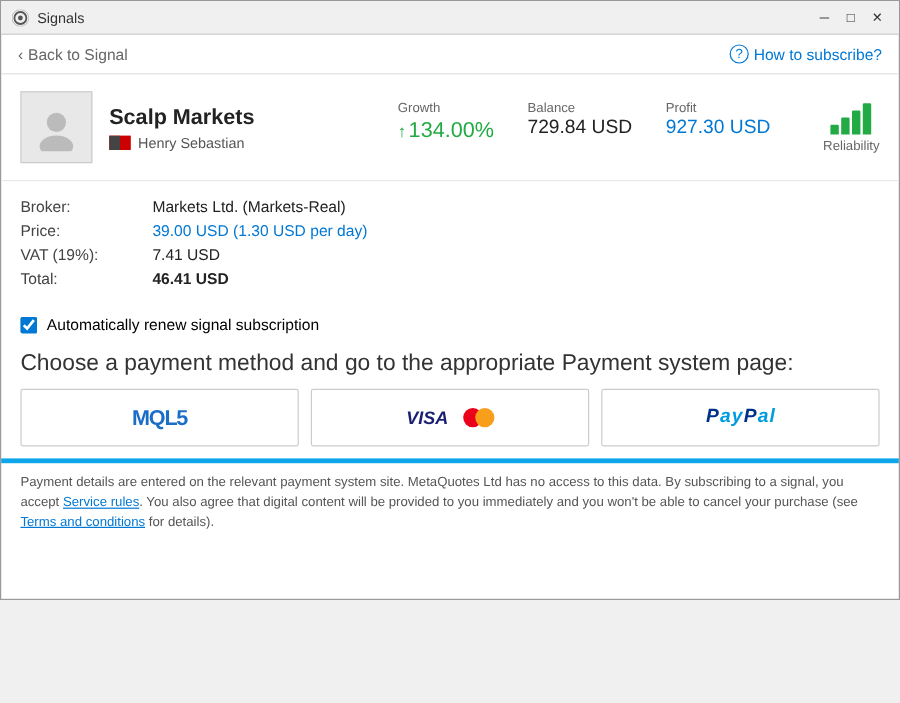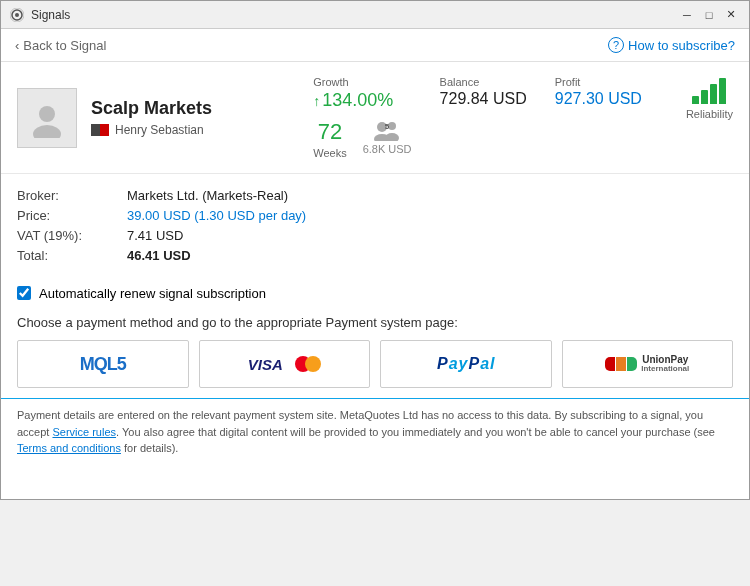--- a/index.html
+++ b/index.html
@@ -239,35 +239,35 @@
     }
     .detail-value-blue {
       color: #0078d4;
     }
     .detail-value-bold {
       font-weight: 700;
       color: #222;
     }
     .checkbox-row {
       display: flex;
-      align-items: flex-start;
+      align-items: flex-end;
       gap: 8px;
       padding: 8px 16px;
       font-size: 13px;
     }
     .checkbox-input {
       width: 14px;
       height: 14px;
       accent-color: #0078d4;
     }
     .payment-section {
       padding: 6px 16px 10px;
     }
     .payment-label {
-      font-size: 13px;
+      font-size: 19px;
       color: #333;
       margin-bottom: 10px;
     }
     .payment-methods {
       display: flex;
       gap: 10px;
     }
     .payment-btn {
       flex: 1;
       height: 48px;
@@ -325,21 +325,21 @@
       font-size: 9px;
       line-height: 1.1;
     }
     .up-union { font-weight: 700; color: #333; font-size: 10px; }
     .up-intl { color: #666; font-size: 8px; }
     .footer-text {
       padding: 8px 16px 10px;
       font-size: 11px;
       color: #555;
       line-height: 1.5;
-      border-top: 1px solid #0ea5e9;
+      border-top: 4px solid #0ea5e9;
     }
     .footer-text a {
       color: #0078d4;
       text-decoration: underline;
     }
     .growth-row {
       display: flex;
       align-items: baseline;
       gap: 2px;
     }
@@ -395,38 +395,20 @@
       </div>
     </div>
 
     <div class="stats-area">
 
       <div class="stat-item">
         <span class="stat-label">Growth</span>
         <div class="growth-row">
           <span class="growth-arrow">↑</span>
           <span class="stat-value-green">134.00%</span>
-        </div>
-        <div style="display:flex;gap:16px;margin-top:6px;">
-          <div class="weeks-area">
-            <span class="weeks-num">72</span>
-            <span class="weeks-label">Weeks</span>
-          </div>
-          <div class="subscribers-area">
-            <div class="sub-icon">
-              <svg width="32" height="22" viewBox="0 0 32 22">
-                <circle cx="11" cy="8" r="5" fill="#aaa"></circle>
-                <ellipse cx="11" cy="20" rx="8" ry="5" fill="#aaa"></ellipse>
-                <circle cx="21" cy="7" r="4" fill="#aaa"></circle>
-                <ellipse cx="21" cy="19" rx="7" ry="5" fill="#aaa"></ellipse>
-                <text x="16" y="10" font-size="8" fill="#555" text-anchor="middle" font-weight="bold">5</text>
-              </svg>
-            </div>
-            <span class="sub-count">6.8K USD</span>
-          </div>
         </div>
       </div>
 
       <div class="stat-item">
         <span class="stat-label">Balance</span>
         <span class="stat-value-normal">729.84 USD</span>
       </div>
 
       <div class="stat-item">
         <span class="stat-label">Profit</span>
@@ -489,35 +471,20 @@
         <div class="paypal-logo">
           <span class="paypal-p1">P</span>
           <span class="paypal-p2">a</span>
           <span class="paypal-p2">y</span>
           <span class="paypal-p1">P</span>
           <span class="paypal-p2">a</span>
           <span class="paypal-p2">l</span>
         </div>
       </button>
 
-      <button class="payment-btn">
-        <div class="unionpay-area">
-          <div style="display:flex;flex-direction:column;align-items:center;gap:1px;">
-            <div style="display:flex;gap:1px;">
-              <div style="width:10px;height:14px;background:#cc0000;border-radius:5px 0 0 5px;"></div>
-              <div style="width:10px;height:14px;background:#e67e22;"></div>
-              <div style="width:10px;height:14px;background:#27ae60;border-radius:0 5px 5px 0;"></div>
-            </div>
-          </div>
-          <div class="up-text">
-            <span class="up-union">UnionPay</span>
-            <span class="up-intl">International</span>
-          </div>
-        </div>
-      </button>
 
     </div>
   </div>
 
   <div class="footer-text">
     <span>Payment details are entered on the relevant payment system site. MetaQuotes Ltd has no access to this data. By subscribing to a signal, you accept </span><a href="#">Service rules</a><span>. You also agree that digital content will be provided to you immediately and you won't be able to cancel your purchase (see </span><a href="#">Terms and conditions</a><span> for details).</span>
   </div>
 
 </div>
 

